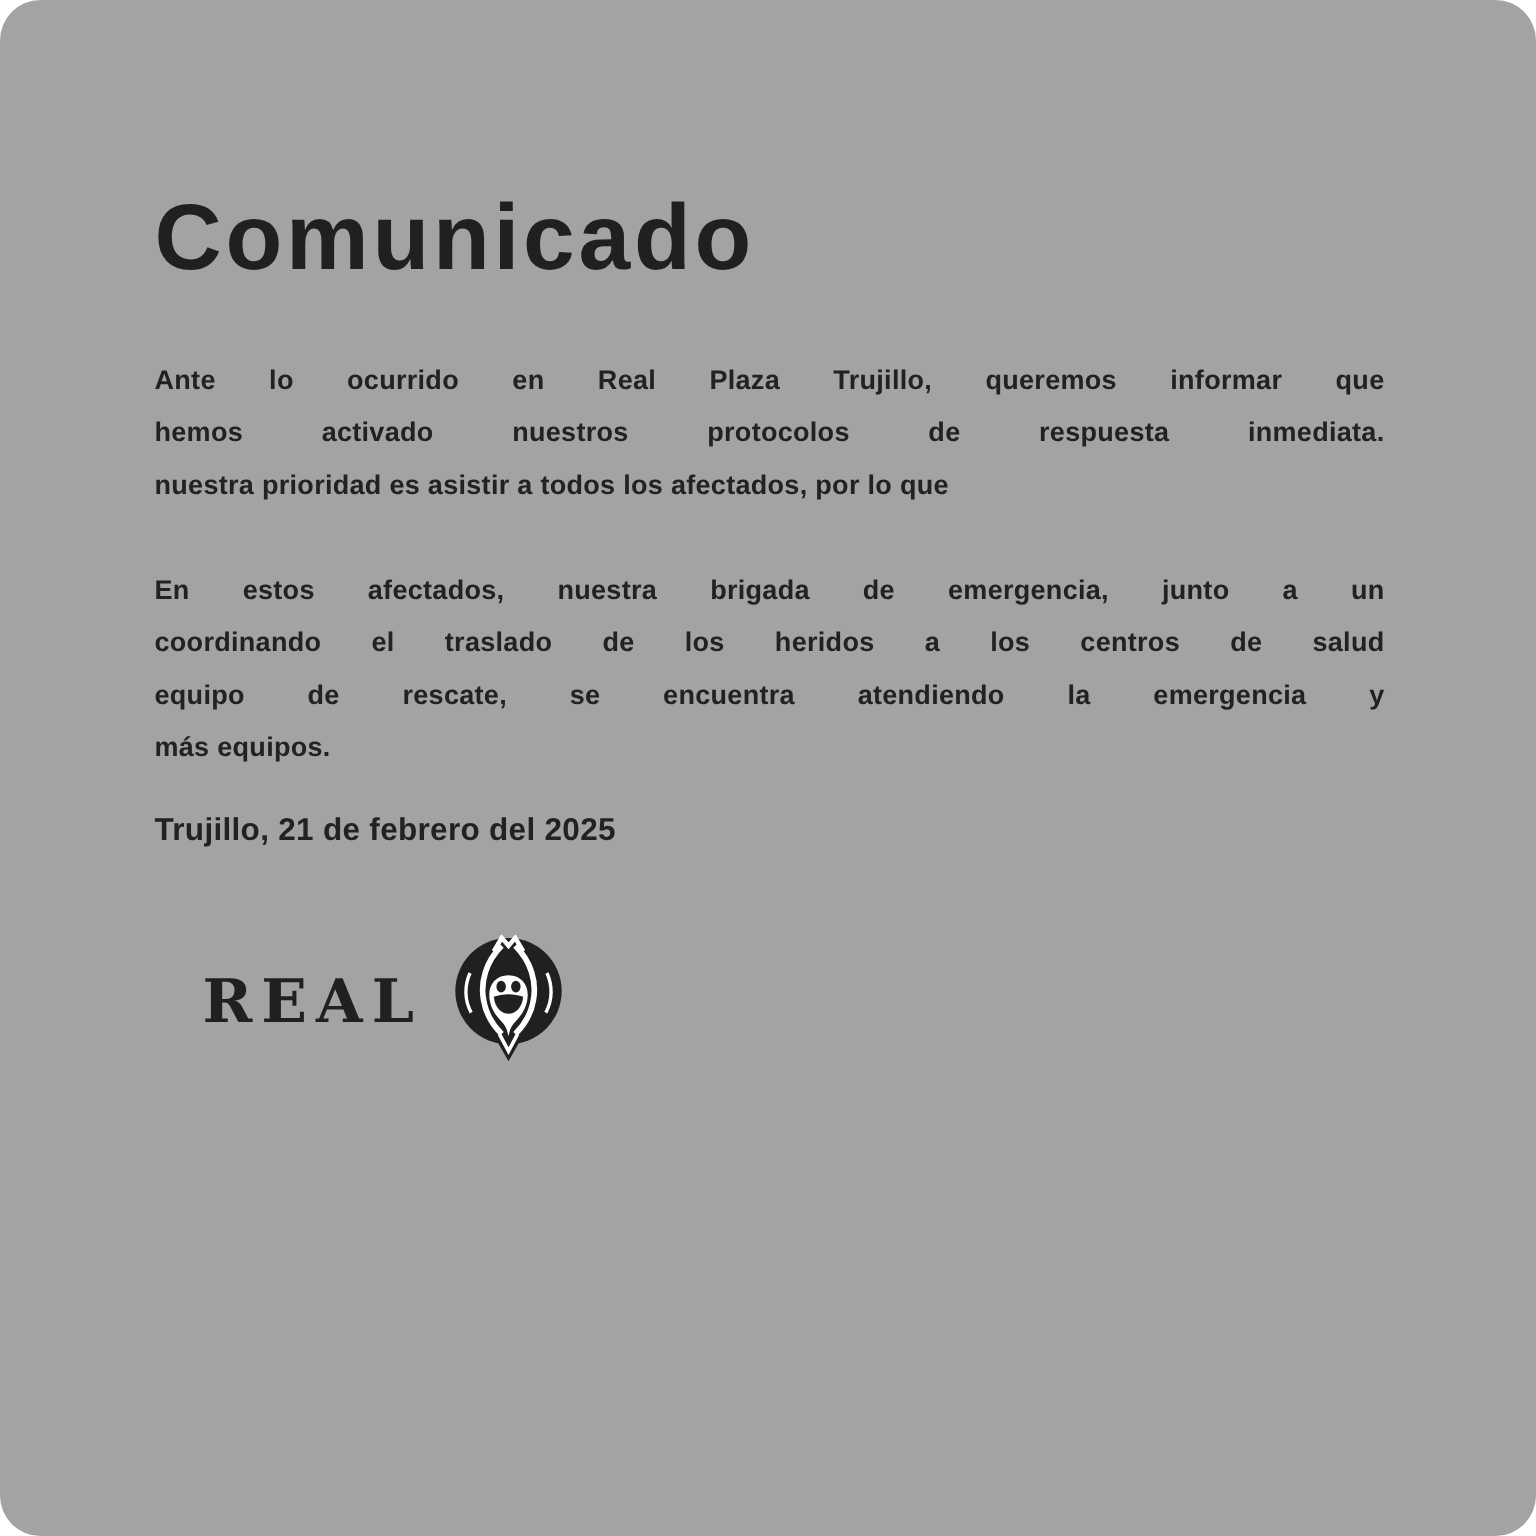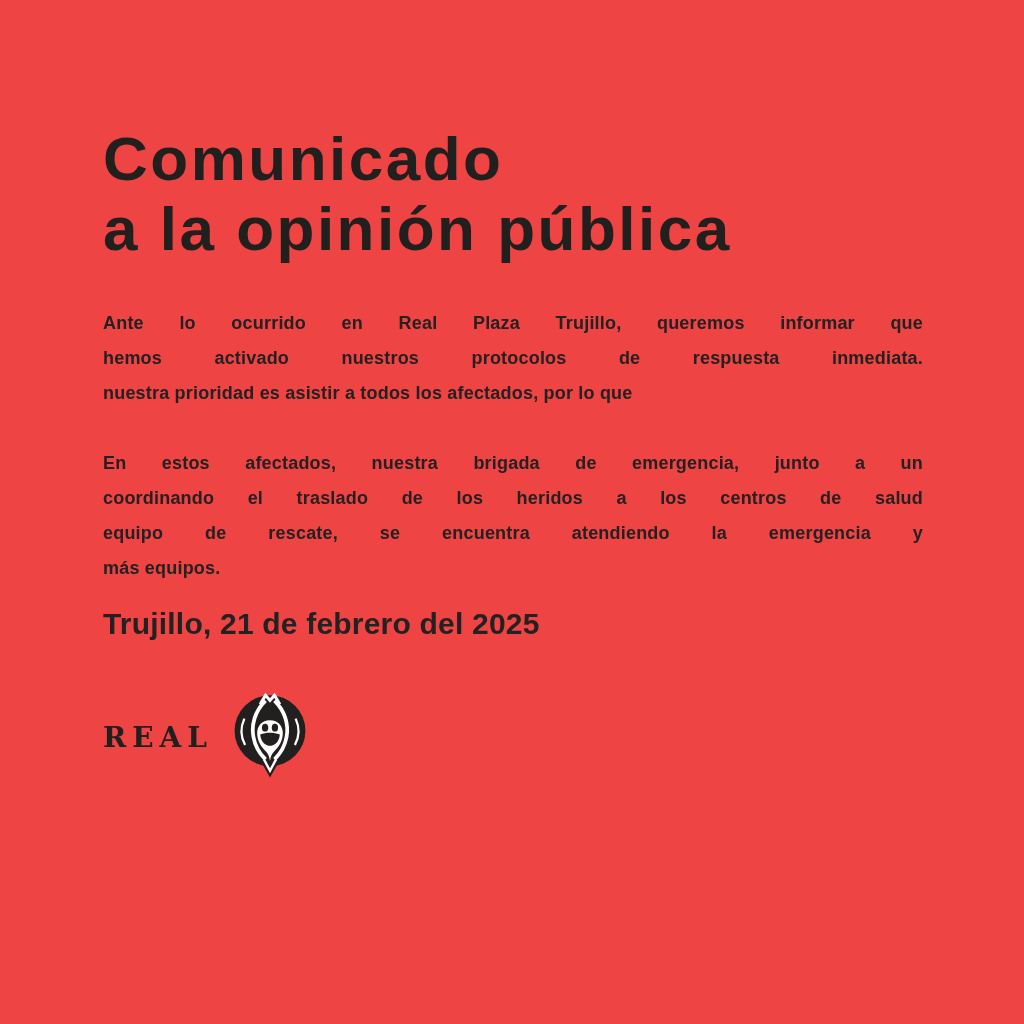--- a/index.html
+++ b/index.html
@@ -1,24 +1,25 @@
 <!DOCTYPE html>
 <html><head>
 <meta charset="utf-8">
 <style>
   * { margin: 0; padding: 0; box-sizing: border-box; }
   html, body { background: #ffffff; }
   .page {
     width: 1024px;
     height: 1024px;
-    background: #ef4444;
+    background: #a3a3a3;
     color: #221f1f;
     font-family: "Liberation Sans", sans-serif;
     padding: 100px 101px 4px 103px;
     overflow: hidden;
+    border-radius: 27px;
   }
   .title {
     font-size: 62px;
     line-height: 70px;
     font-weight: bold;
     letter-spacing: 2.5px;
     margin-top: 24px;
     color: #221f1f;
   }
   .title-line { display: block; }
@@ -36,52 +37,52 @@
   .para + .para { margin-top: 35px; }
   .line {
     display: block;
     text-align: justify;
     text-align-last: justify;
     white-space: normal;
   }
   .para .line:last-child { text-align-last: left; }
   .dateline {
     margin-top: 20px;
-    font-size: 30px;
+    font-size: 21px;
     line-height: 35px;
     font-weight: bold;
     letter-spacing: 0.2px;
     color: #242122;
   }
   .logo {
     margin-top: 52px;
     display: flex;
     align-items: center;
     gap: 19px;
     color: #221f1f;
   }
   .logo-word {
     font-family: "DejaVu Serif", serif;
     font-weight: bold;
-    font-size: 28px;
+    font-size: 40px;
     letter-spacing: 6px;
     line-height: 1;
     padding-top: 4px;
+    margin-left: 32px;
   }
   .logo-icon { display: inline-flex; }
   .logo-icon svg { display: block; }
 </style>
 </head>
 <body>
 
 <div class="page">
 
   <h1 class="title">
     <span class="title-line">Comunicado</span>
-    <span class="title-line">a la opinión pública</span>
   </h1>
 
   <div class="body-text">
     <p class="para">
       <span class="line">Ante lo ocurrido en Real Plaza Trujillo, queremos informar que</span>
       <span class="line">hemos activado nuestros protocolos de respuesta inmediata.</span>
       <span class="line">nuestra prioridad es asistir a todos los afectados, por lo que</span>
     </p>
     <p class="para">
       <span class="line">En estos afectados, nuestra brigada de emergencia, junto a un</span>

